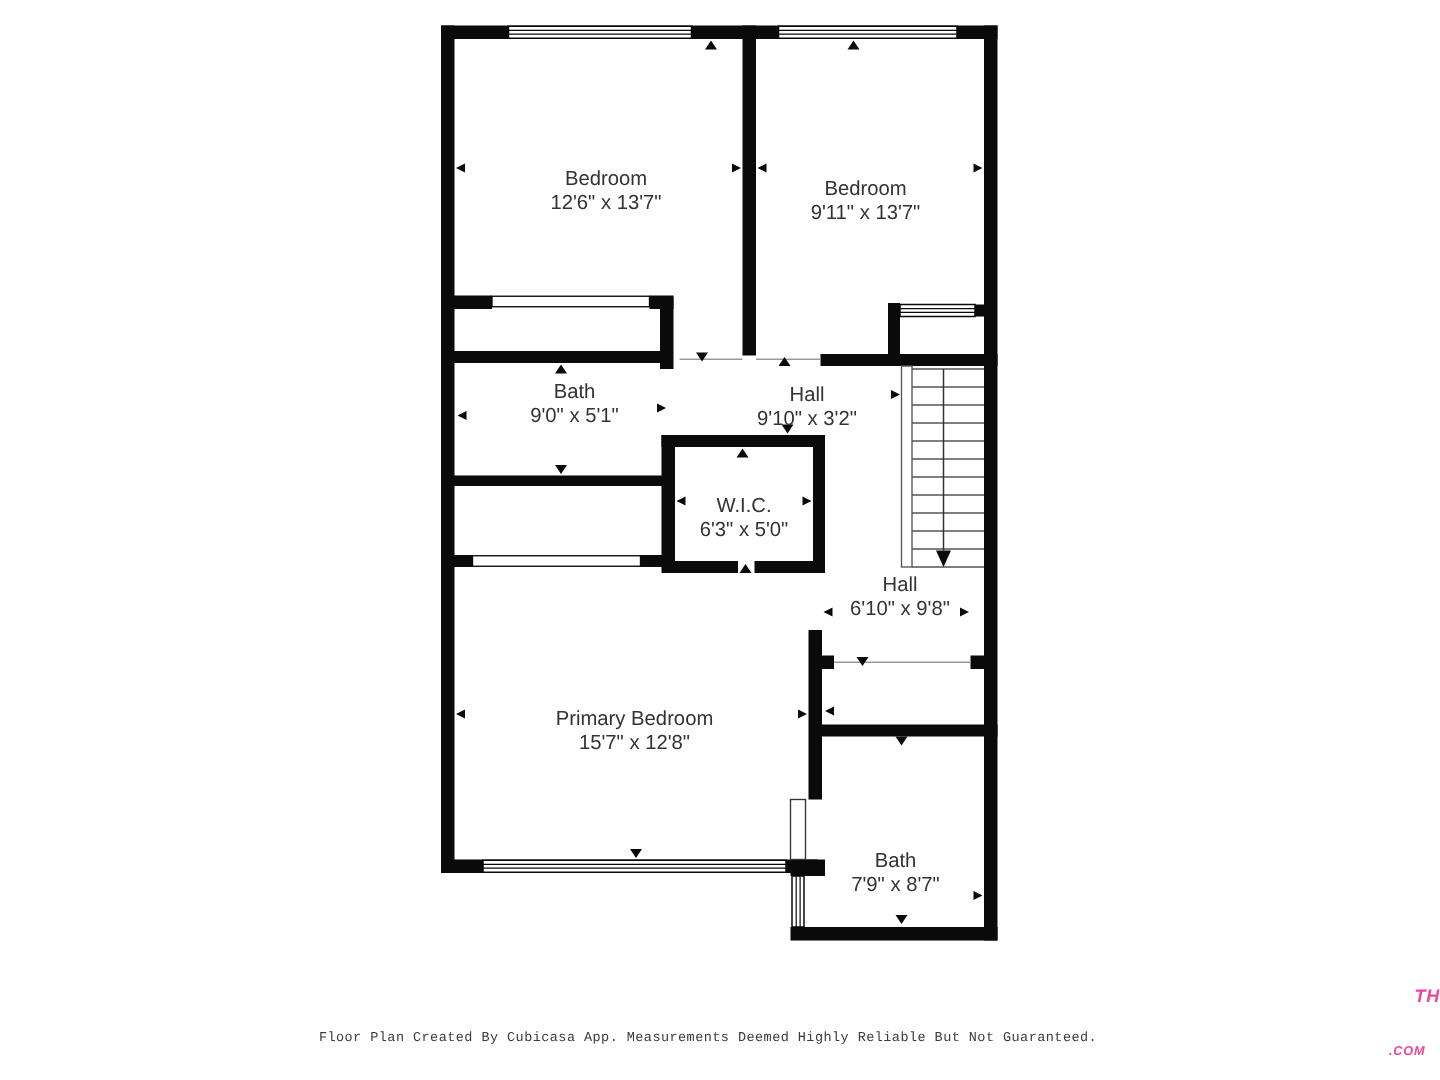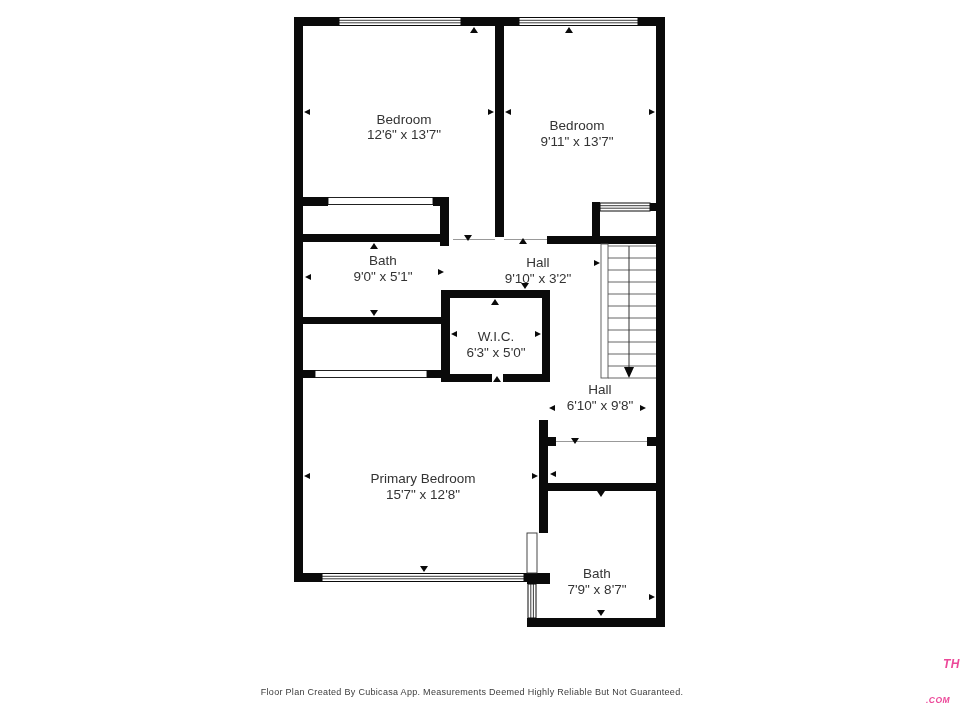--- a/index.html
+++ b/index.html
@@ -6,21 +6,21 @@
   body{
     width:960px;height:720px;position:relative;overflow:hidden;
     background:#ffffff;font-family:"Liberation Sans", sans-serif;
   }
   .plan-svg{position:absolute;left:0;top:0;}
   .room-name,.room-dims{
     fill:#333333;font-size:13.5px;font-family:"Liberation Sans", sans-serif;
   }
   .footer{
     position:absolute;left:0;right:16px;top:687px;text-align:center;
-    font-size:9px;color:#3c3c3c;letter-spacing:0.3px;
+    font-size:9px;color:#3c3c3c;letter-spacing:0.3px;font-family:Liberation Mono, monospace;
   }
   .logo{
     position:absolute;top:658px;left:926px;width:68px;
     color:#ec4899;font-weight:bold;font-style:italic;line-height:1;
   }
   .logo-the{font-size:12px;padding-left:17px;letter-spacing:0.5px;}
   .logo-mls{font-size:31px;letter-spacing:-2px;margin-top:-1px;white-space:nowrap;margin-left:48px;}
   .logo-tm{font-size:8px;font-style:normal;vertical-align:top;letter-spacing:0;}
   .logo-com{font-size:8.5px;text-align:left;margin-top:-4px;padding-right:4px;letter-spacing:0.5px;}
 </style>

